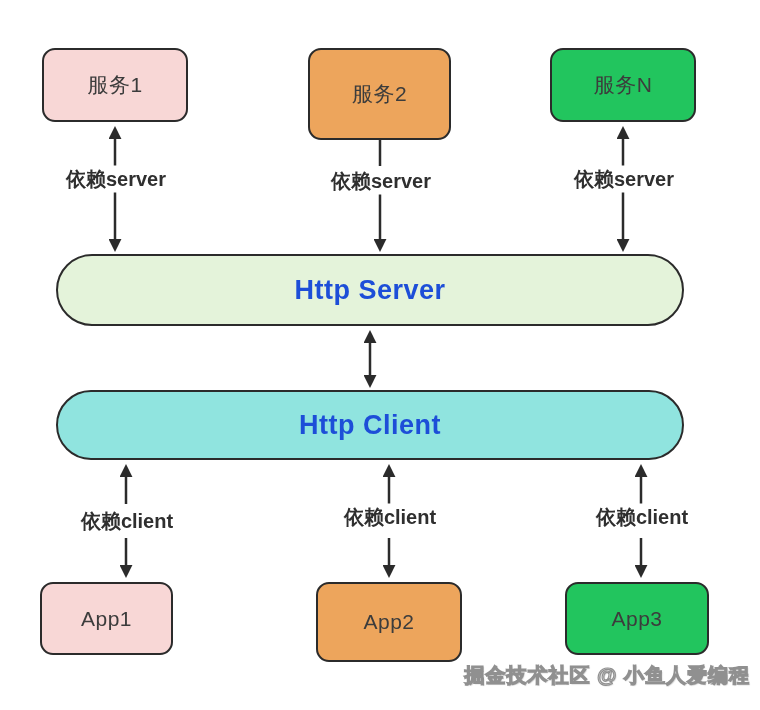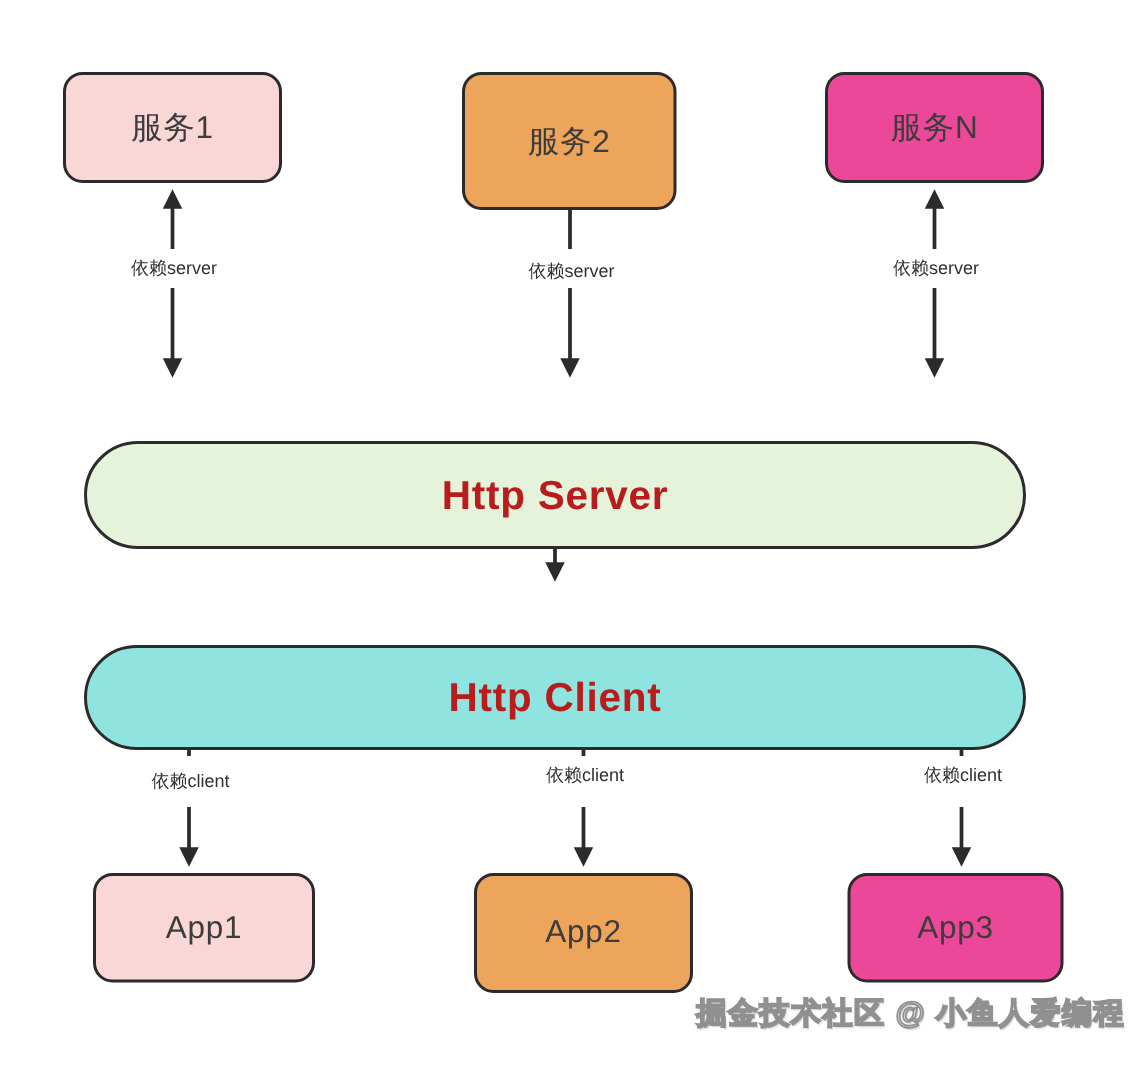--- a/index.html
+++ b/index.html
@@ -37,38 +37,38 @@
   }
   .bar {
     position: absolute;
     border: 2.5px solid #2b2b2b;
     border-radius: 36px;
     display: flex;
     align-items: center;
     justify-content: center;
     font-size: 27px;
     font-weight: 600;
-    color: #b91c1c;
+    color: #1d4ed8;
     letter-spacing: 0.5px;
     box-sizing: border-box;
-    margin-top: 40px;
   }
   .fill-pink     { background: #f8d7d6; }
   .fill-orange   { background: #eda55c; }
-  .fill-lavender { background: #ec4899; }
+  .fill-lavender { background: #22c55e; }
   .fill-green    { background: #e4f3da; }
   .fill-teal     { background: #90e4df; }
   .edge-label {
     position: absolute;
     transform: translate(-50%, -50%);
-    font-size: 12px;
+    font-size: 20px;
     color: #2f2f2f;
     white-space: nowrap;
     background: #ffffff;
     padding: 0 2px;
+    font-weight: bold;
   }
   .watermark {
     position: absolute;
     right: 10px;
     top: 662px;
     font-size: 20px;
     font-weight: 700;
     letter-spacing: 1px;
     color: #f4f4f4;
     -webkit-text-stroke: 1.2px #909090;
@@ -118,19 +118,19 @@
   <div class="edge-label" style="left:624px; top:179px;">依赖server</div>
 
   <div class="bar fill-green" style="left:56px; top:254px; width:628px; height:72px;">Http Server</div>
 
   <div class="bar fill-teal" style="left:56px; top:390px; width:628px; height:70px;">Http Client</div>
 
   <div class="edge-label" style="left:127px; top:521px;">依赖client</div>
   <div class="edge-label" style="left:390px; top:517px;">依赖client</div>
   <div class="edge-label" style="left:642px; top:517px;">依赖client</div>
 
-  <div class="node fill-pink" style="left:62px; top:582px; width:148px; height:73px;">App1</div>
+  <div class="node fill-pink" style="left:40px; top:582px; width:133px; height:73px;">App1</div>
   <div class="node fill-orange" style="left:316px; top:582px; width:146px; height:80px;">App2</div>
   <div class="node fill-lavender" style="left:565px; top:582px; width:144px; height:73px;">App3</div>
 
   <div class="watermark">掘金技术社区 @ 小鱼人爱编程</div>
 
 </div>
 
 </body></html>

